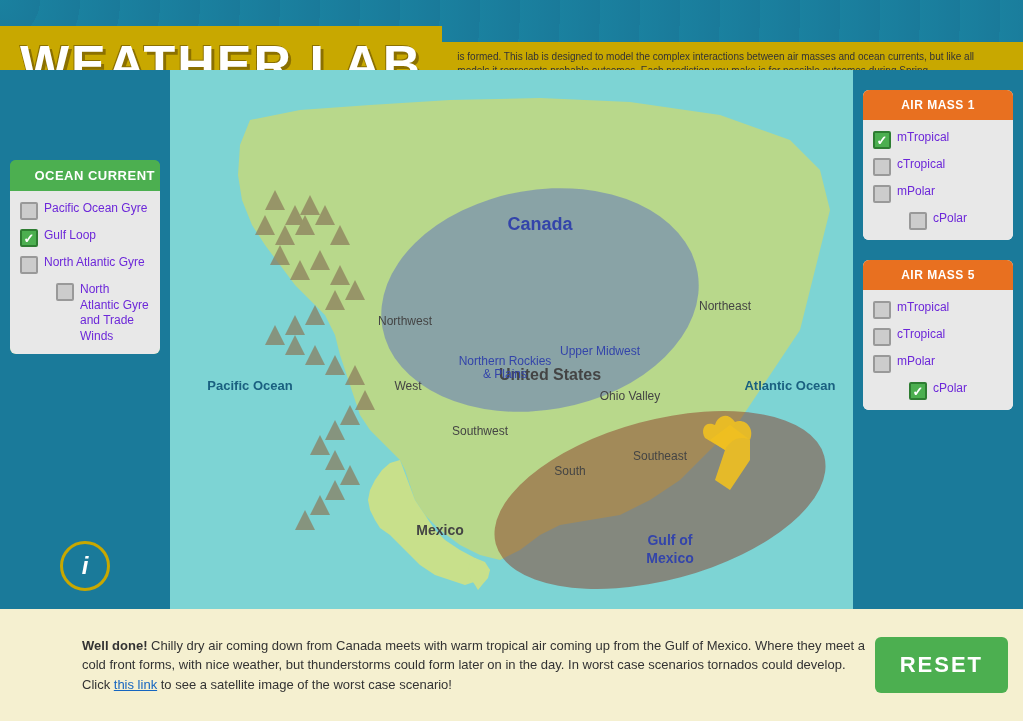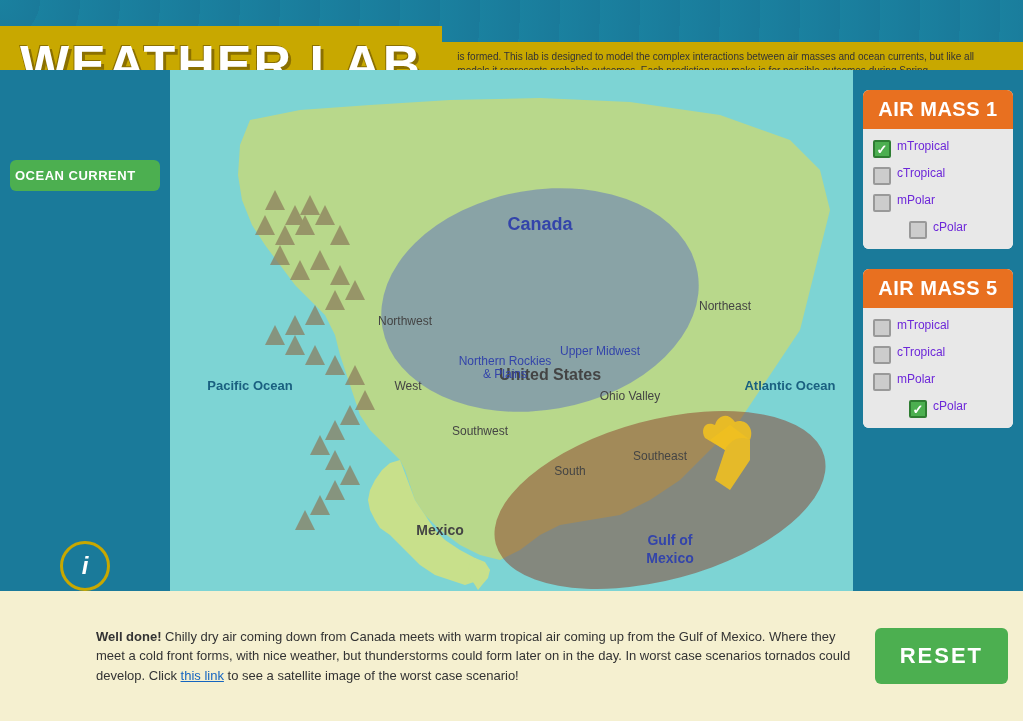--- a/index.html
+++ b/index.html
@@ -77,21 +77,21 @@
       width: 150px;
       padding: 0;
       overflow: hidden;
     }
 
     .ocean-current-title {
       background: #4caf50;
       color: white;
       font-weight: bold;
       font-size: 13px;
-      text-align: left;
+      text-align: right;
       padding: 8px 5px;
       letter-spacing: 0.5px;
     }
 
     .ocean-current-options {
       background: #e8e8e8;
       padding: 10px;
     }
 
     .option-item {
@@ -170,42 +170,42 @@
       background: white;
       border-radius: 6px;
       width: 150px;
       overflow: hidden;
     }
 
     .air-mass-title {
       background: #e87020;
       color: white;
       font-weight: bold;
-      font-size: 20px;
+      font-size: 12px;
       text-align: center;
       padding: 8px 5px;
       letter-spacing: 0.5px;
     }
 
     .air-mass-options {
       background: #e8e8e8;
       padding: 10px;
     }
 
     
     .bottom-panel {
       position: absolute;
       left: 0; right: 0;
       bottom: 0;
-      height: 130px;
+      height: 112px;
       background: #f5f0d0;
       display: flex;
       align-items: center;
       padding: 10px 15px;
-      gap: 21px;
+      gap: 7px;
     }
 
     .info-icon {
       width: 50px;
       height: 50px;
       border-radius: 50%;
       border: 3px solid #c8a800;
       background: #1a7a9a;
       color: white;
       font-size: 24px;
@@ -357,20 +357,43 @@
         <path d="M0,40 Q10,30 20,40 Q30,50 40,40" stroke="#0d5f7a" stroke-width="2" fill="none"></path>
       </pattern>
     </defs>
     <rect width="170" height="600" fill="url(#wave2)"></rect>
   </svg>
 </div>
 
 <div class="left-panel">
   <div class="ocean-current-box">
     <div class="ocean-current-title">OCEAN CURRENT</div>
+    <div class="ocean-current-options">
+
+      <div class="option-item">
+        <div class="checkbox"></div>
+        <span class="option-label">Pacific Ocean Gyre</span>
+      </div>
+
+      <div class="option-item">
+        <div class="checkbox checked"></div>
+        <span class="option-label">Gulf Loop</span>
+      </div>
+
+      <div class="option-item">
+        <div class="checkbox"></div>
+        <span class="option-label">North Atlantic Gyre</span>
+      </div>
+
+      <div class="option-item">
+        <div class="checkbox"></div>
+        <span class="option-label">North Atlantic Gyre and Trade Winds</span>
+      </div>
+
+    </div>
   </div>
 </div>
 
 <div class="map-container">
   <svg class="map-svg" viewBox="0 0 683 541" preserveAspectRatio="xMidYMid slice">
 
     <rect width="683" height="541" fill="#7dd4d4"></rect>
 
     <path d="M80,50 L130,40 L200,35 L280,30 L370,28 L460,32 L550,45 L620,70 L650,100 L660,140 L650,180 L640,220 L630,260 L610,290 L590,320 L570,350 L540,380 L510,410 L480,430 L450,445 L420,450 L390,455 L370,465 L350,480 L330,490 L310,485 L290,475 L270,460 L255,445 L245,430 L240,415 L235,400 L230,390 L220,380 L210,370 L200,360 L190,345 L185,330 L180,315 L175,300 L170,285 L165,265 L155,245 L140,230 L125,215 L110,195 L95,175 L82,155 L72,130 L68,105 L70,75 Z" fill="#b8d88b"></path>
 

